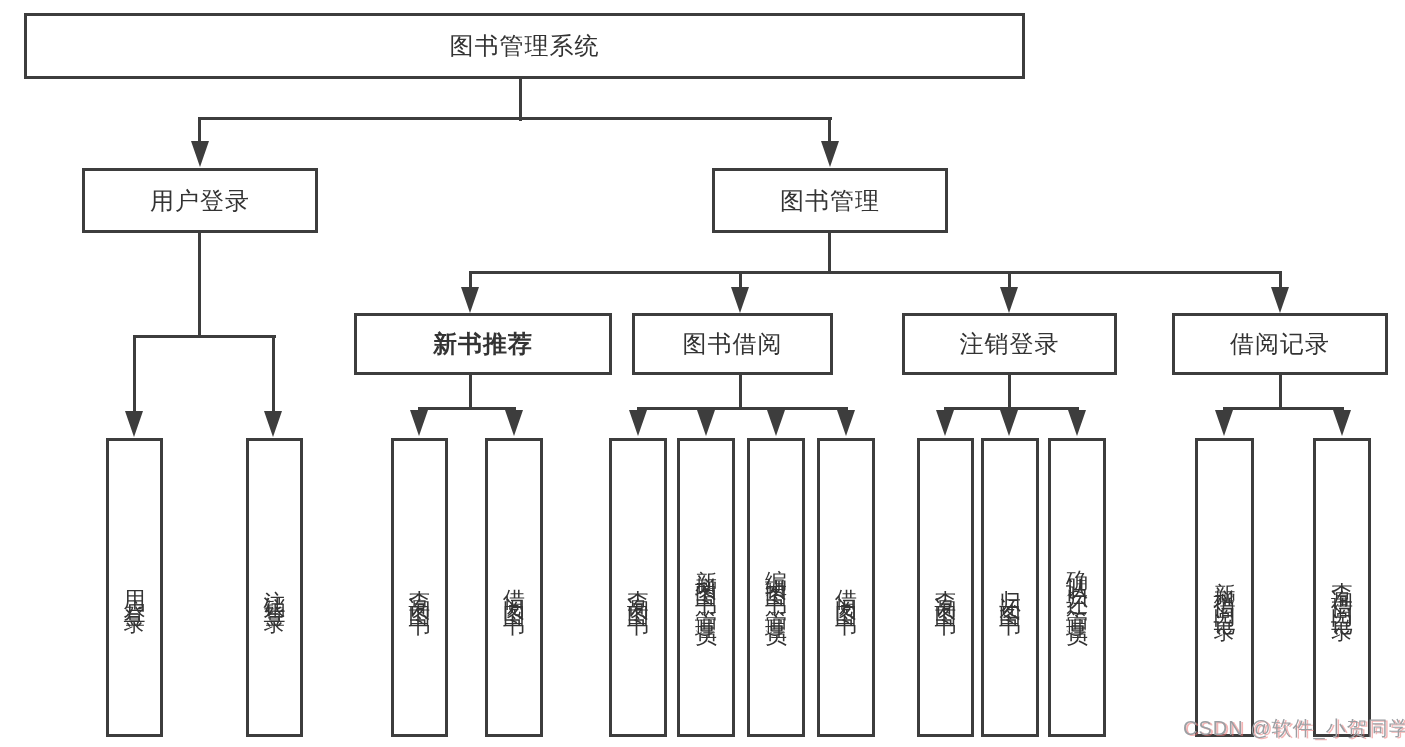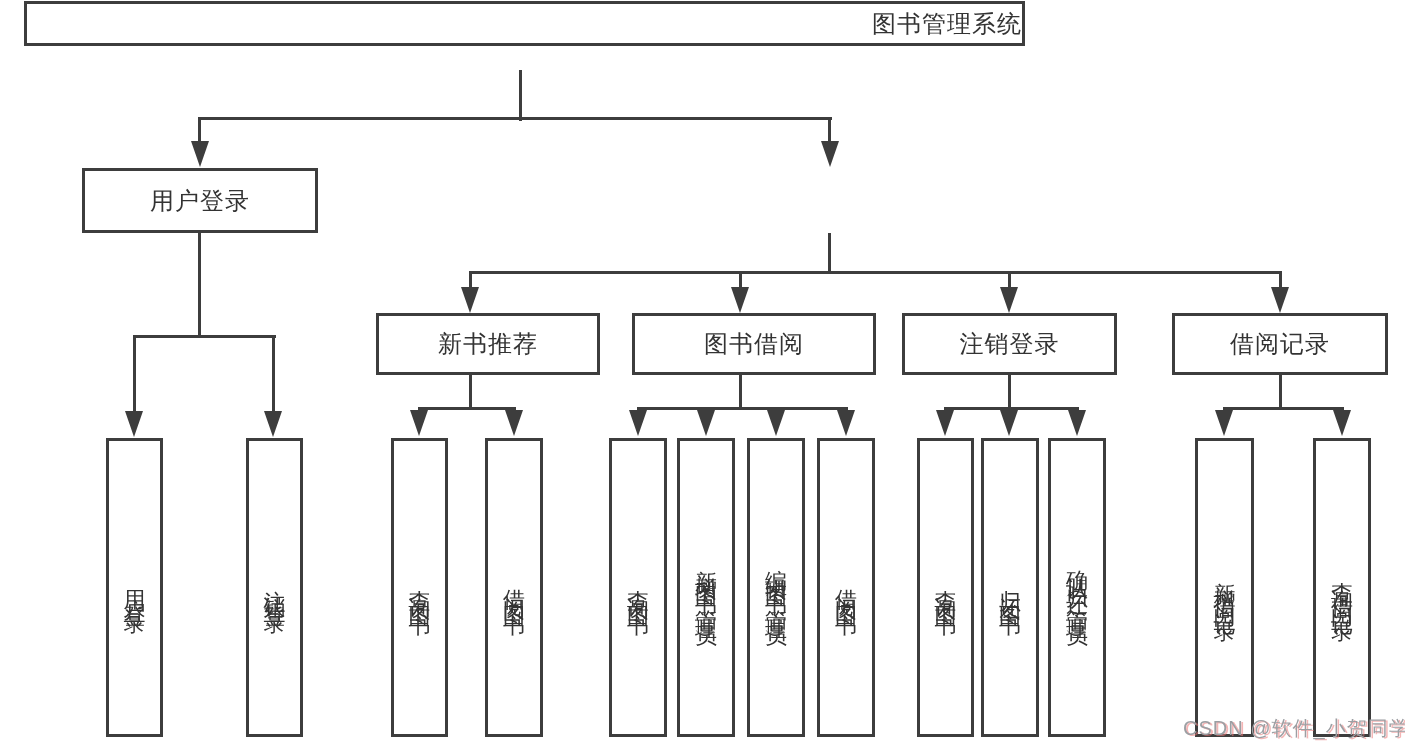--- a/index.html
+++ b/index.html
@@ -113,32 +113,35 @@
   <div class="line" style="left:944px; top:407px; width:135px; height:3px;"></div>
   <div class="arrow" style="left:936px; top:410px;"></div>
   <div class="arrow" style="left:1000px; top:410px;"></div>
   <div class="arrow" style="left:1068px; top:410px;"></div>
 
   <div class="line" style="left:1279px; top:375px; width:3px; height:34px;"></div>
   <div class="line" style="left:1223px; top:407px; width:121px; height:3px;"></div>
   <div class="arrow" style="left:1215px; top:410px;"></div>
   <div class="arrow" style="left:1333px; top:410px;"></div>
 
-  <div class="box" style="left:24px; top:1px; width:1001px; height:45px;justify-content:flex-end;">
+  <div class="box" style="left:24px; top:13px; width:1001px; height:66px;">
     <span class="hlabel">图书管理系统</span>
   </div>
 
   <div class="box" style="left:82px; top:168px; width:236px; height:65px;">
     <span class="hlabel">用户登录</span>
   </div>
+  <div class="box" style="left:712px; top:168px; width:236px; height:65px;">
+    <span class="hlabel">图书管理</span>
+  </div>
 
-  <div class="box" style="left:376px; top:313px; width:224px; height:62px;">
+  <div class="box" style="left:354px; top:313px; width:258px; height:62px;font-weight:bold;">
     <span class="hlabel">新书推荐</span>
   </div>
-  <div class="box" style="left:632px; top:313px; width:244px; height:62px;">
+  <div class="box" style="left:632px; top:313px; width:201px; height:62px;">
     <span class="hlabel">图书借阅</span>
   </div>
   <div class="box" style="left:902px; top:313px; width:215px; height:62px;">
     <span class="hlabel">注销登录</span>
   </div>
   <div class="box" style="left:1172px; top:313px; width:216px; height:62px;">
     <span class="hlabel">借阅记录</span>
   </div>
 
   <div class="box" style="left:106px; top:438px; width:57px; height:299px;">

